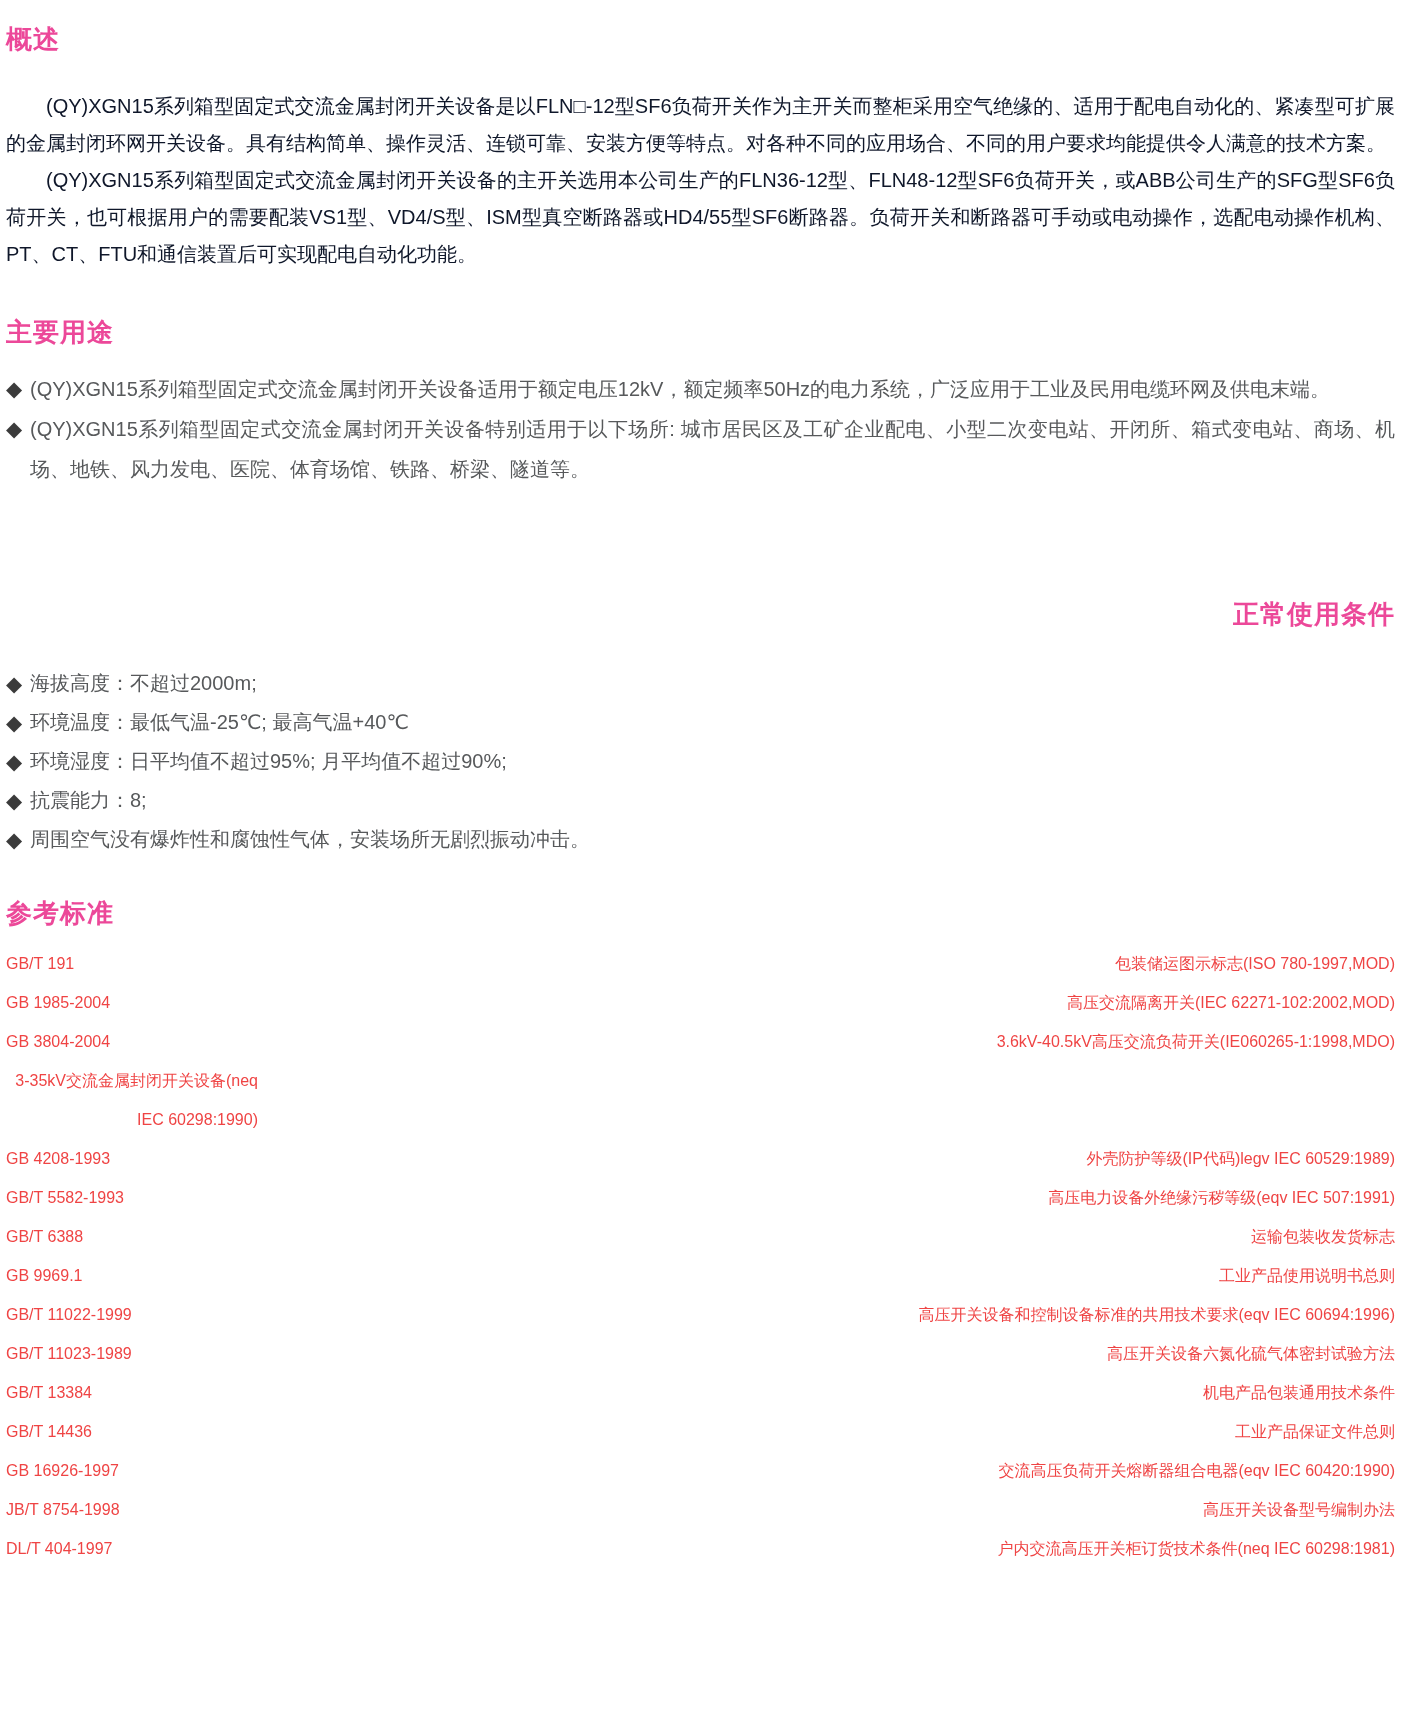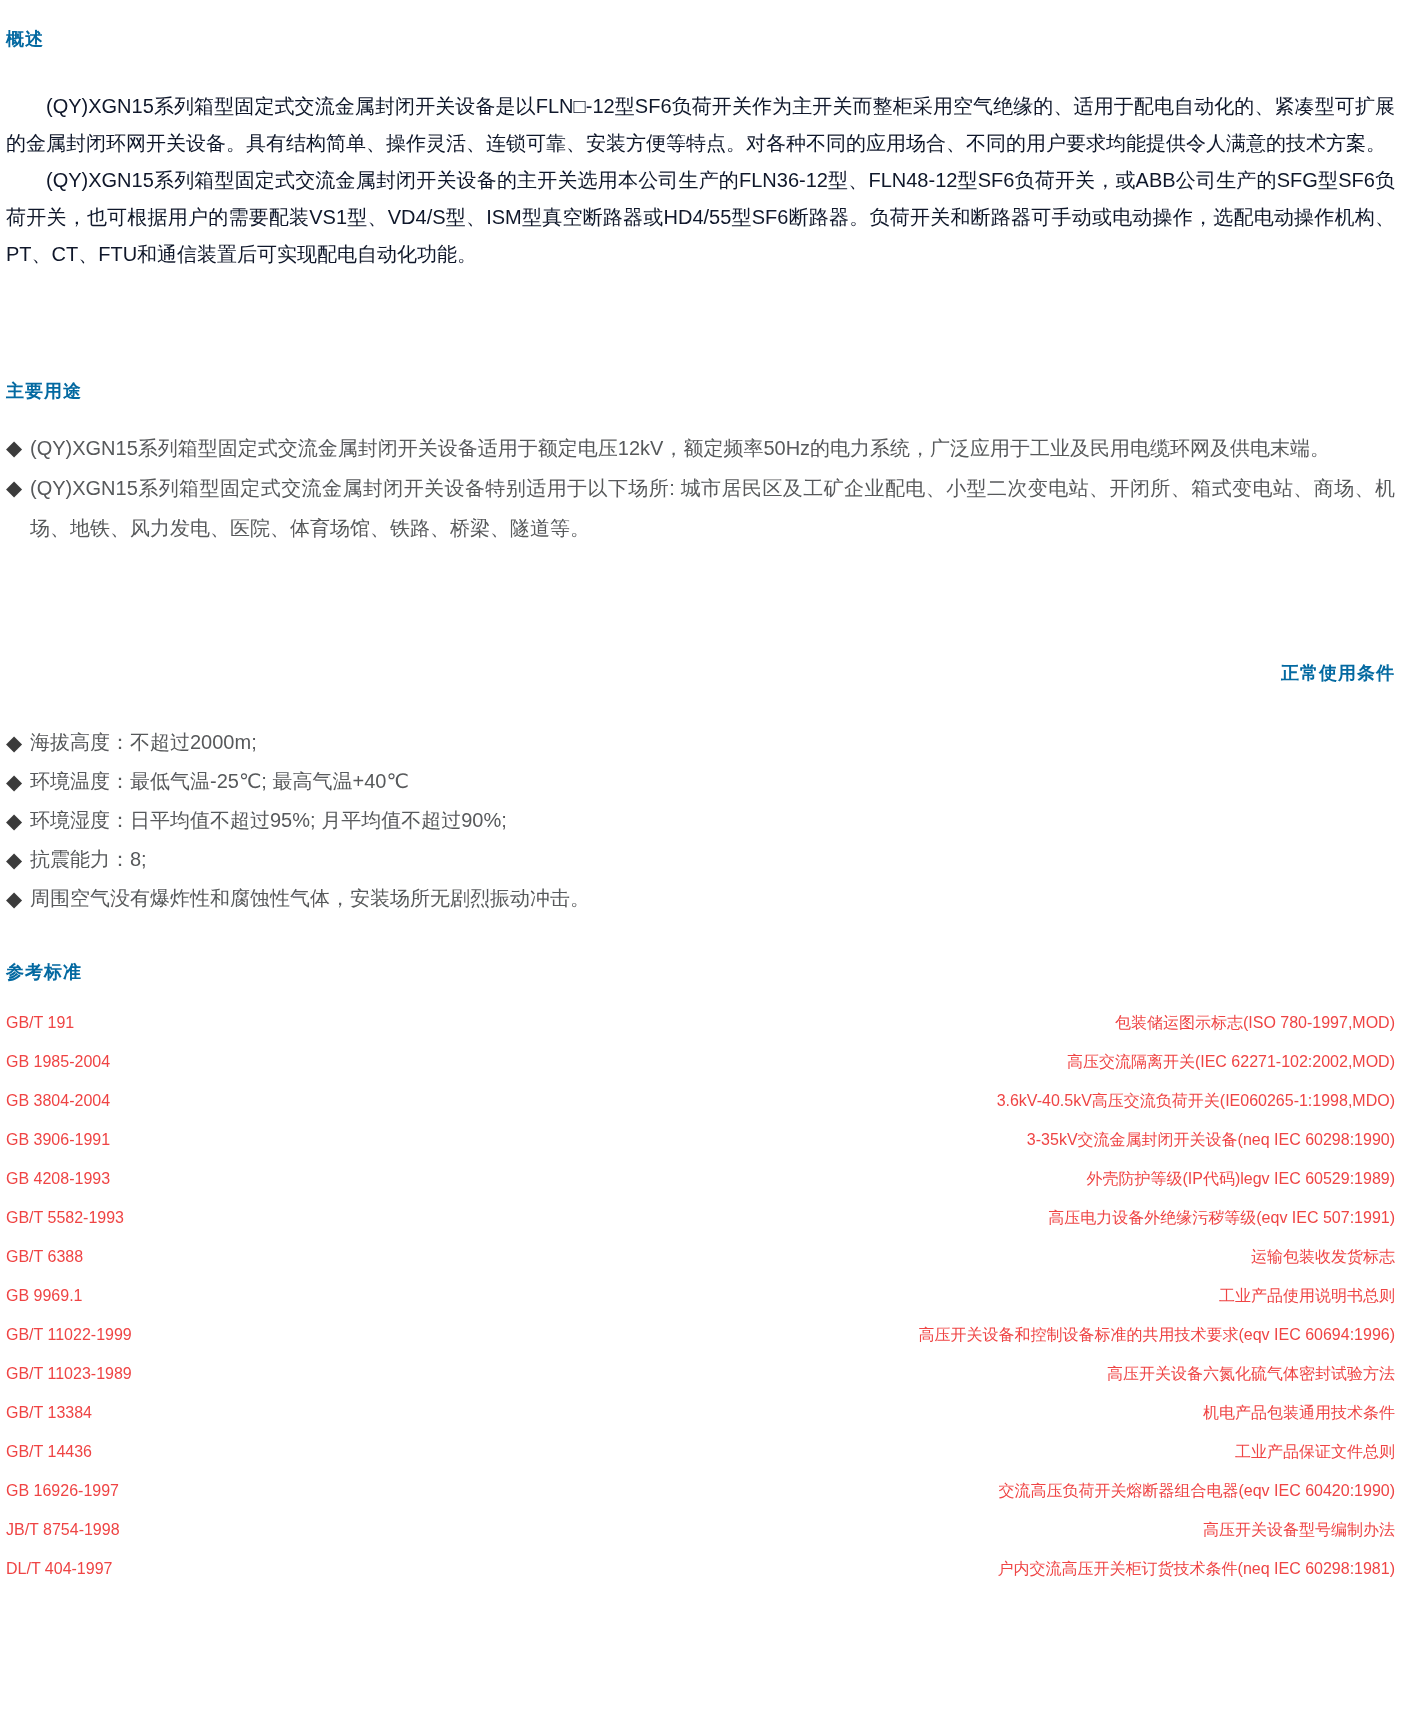--- a/index.html
+++ b/index.html
@@ -5,37 +5,37 @@
   * { margin: 0; padding: 0; box-sizing: border-box; }
   html, body { background: #ffffff; }
   body {
     width: 1401px;
     min-height: 1713px;
     font-family: "Liberation Sans", "DejaVu Sans", sans-serif;
     color: #57595b;
     padding: 24px 6px 10px 6px;
   }
   .section-title {
-    font-size: 18px;
+    font-size: 26px;
     font-weight: bold;
-    color: #0369a1;
+    color: #ec4899;
     line-height: 30px;
     letter-spacing: 1px;
   }
   
   .para {
     font-size: 20px;
     line-height: 37px;
     text-indent: 2em;
     text-align: justify;
     color: #0f172a;
   }
   .overview-body { margin-top: 34px; }
   
-  .usage-title { margin-top: 103px; }
+  .usage-title { margin-top: 44px; }
   .bullet-list { margin-top: 22px; }
   .bullet-item {
     display: flex;
     align-items: flex-start;
     font-size: 20px;
     line-height: 40px;
     text-align: justify;
     color: #57595b;
   }
   .bullet-glyph {
@@ -135,21 +135,20 @@
         <span class="std-code">GB 1985-2004</span>
         <span class="std-desc">高压交流隔离开关(IEC 62271-102:2002,MOD)</span>
       </div>
 
       <div class="std-row">
         <span class="std-code">GB 3804-2004</span>
         <span class="std-desc">3.6kV-40.5kV高压交流负荷开关(IE060265-1:1998,MDO)</span>
       </div>
 
       <div class="std-row">
-        <span class="std-code">GB 3906-1991</span>
         <span class="std-desc">3-35kV交流金属封闭开关设备(neq IEC 60298:1990)</span>
       </div>
 
       <div class="std-row">
         <span class="std-code">GB 4208-1993</span>
         <span class="std-desc">外壳防护等级(IP代码)legv IEC 60529:1989)</span>
       </div>
 
       <div class="std-row">
         <span class="std-code">GB/T 5582-1993</span>

